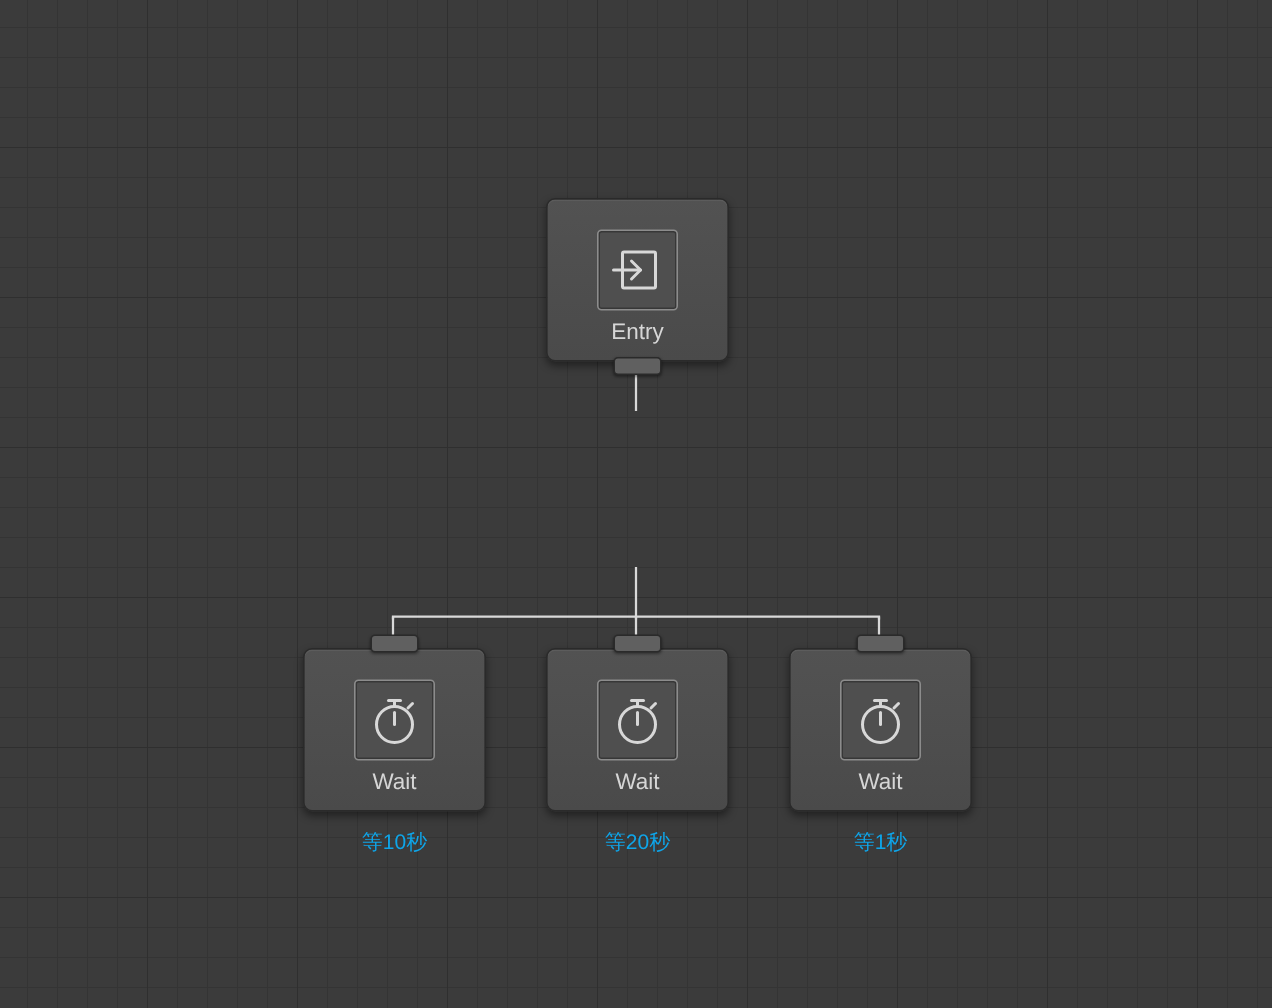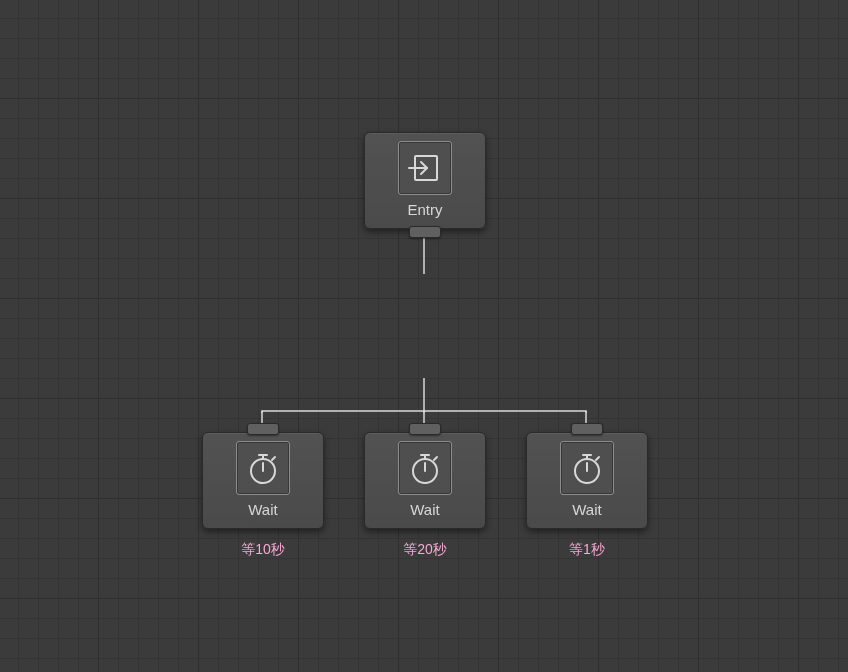--- a/index.html
+++ b/index.html
@@ -14,35 +14,35 @@
   }
   .canvas{position:absolute;inset:0}
 
   .node{position:absolute;display:flex;flex-direction:column;align-items:center}
   .node-card{
     background:linear-gradient(#525252,#4a4a4a);
     border:1px solid #2a2a2a;
     border-radius:6px;
     box-shadow:0 3px 6px rgba(0,0,0,.45),inset 0 1px 0 rgba(255,255,255,.06);
     display:flex;flex-direction:column;align-items:center;
-    padding:8px 12px 10px 12px;
+    padding:20px 12px 10px 12px;
     min-width:96px;
   }
   .node-card.wide{min-width:140px}
   .icon-frame{
     width:52px;height:52px;
     background:#4f4f4f;
     border:1px solid #8c8c8c;
     border-radius:3px;
     display:flex;align-items:center;justify-content:center;
     margin-bottom:6px;
     box-shadow:inset 0 0 0 1px rgba(0,0,0,.3);
   }
   .node-label{color:#d6d6d6;font-size:15px;font-weight:400}
-  .sub-label{color:#f9a8d4;font-size:14px;margin-top:12px}
+  .sub-label{color:#0ea5e9;font-size:14px;margin-top:12px}
 
   .port{position:absolute;left:50%;transform:translateX(-50%);width:30px;height:10px;background:#606060;border:1px solid #2a2a2a;border-radius:3px;box-shadow:0 1px 2px rgba(0,0,0,.4)}
   .port-top{top:-9px}
   .port-bottom{bottom:-9px}
 
   svg.connections{position:absolute;inset:0;pointer-events:none}
   svg.connections line,svg.connections polyline{stroke:#d9d9d9;stroke-width:1.5;fill:none}
 
   svg.icon{display:block}
   svg .s{stroke:#d8d8d8;stroke-width:2;fill:none;stroke-linecap:round;stroke-linejoin:round}

